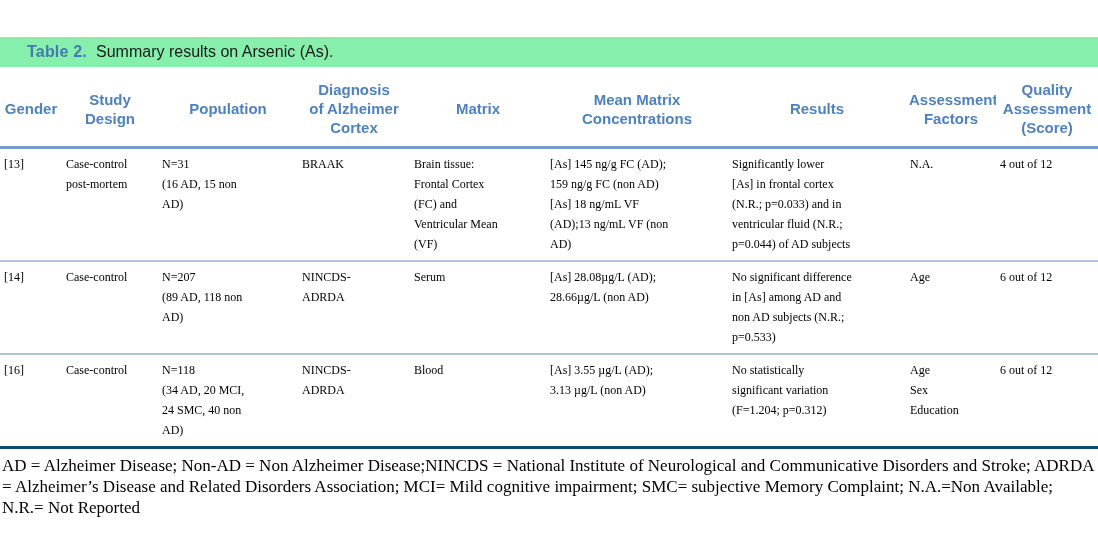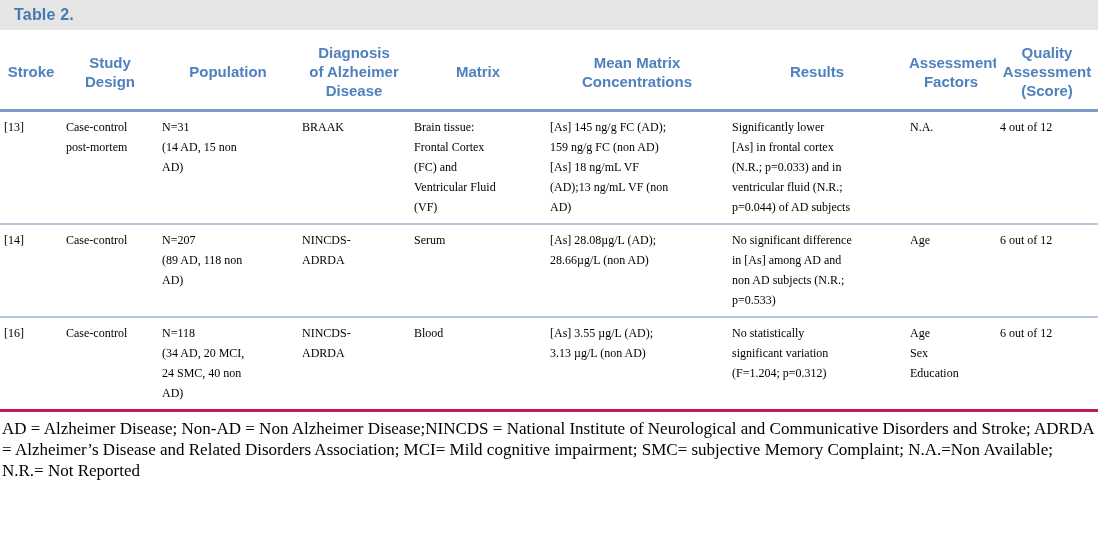--- a/index.html
+++ b/index.html
@@ -9,26 +9,27 @@
     height: 540px;
     background: #ffffff;
     font-family: "Liberation Serif", serif;
     color: #000000;
     overflow: hidden;
   }
   
   .caption-bar {
     width: 100%;
     height: 30px;
-    background: #e5e5e5;
+    background: #86efac;
     display: flex;
     align-items: center;
-    padding-left: 14px;
+    padding-left: 27px;
     font-family: "Liberation Sans", sans-serif;
     font-size: 16px;
+    margin-top: 37px;
   }
   .caption-label {
     font-weight: bold;
     color: #4679b2;
     margin-right: 9px;
     letter-spacing: 0.2px;
   }
   .caption-text { color: #1a1a1a; }
 
   
@@ -52,86 +53,87 @@
   }
   tbody td {
     font-family: "Liberation Serif", serif;
     font-size: 12px;
     line-height: 20px;
     text-align: left;
     vertical-align: top;
     padding: 5px 4px 6px 4px;
   }
   tbody tr + tr td { border-top: 2px solid #b3c6df; margin-left: 47px; }
-  tbody tr:last-child td { border-bottom: 3px solid #be185d; }
+  tbody tr:last-child td { border-bottom: 3px solid #0c4a6e; }
 
   
   .footnote {
     font-family: "Liberation Serif", serif;
     font-size: 17px;
     line-height: 21px;
     color: #000000;
     padding: 6px 2px 0 2px;
     text-align: left;
   }
 </style>
 </head>
 <body>
 
 <div class="page">
 
   <div class="caption-bar">
     <span class="caption-label">Table 2.</span>
+    <span class="caption-text">Summary results on Arsenic (As).</span>
   </div>
 
   <table class="results">
     <colgroup>
       <col style="width:62px">
         <col style="width:96px">
         <col style="width:140px">
       <col style="width:112px">
         <col style="width:136px">
         <col style="width:182px">
       <col style="width:178px">
         <col style="width:90px">
         <col style="width:102px">
     </colgroup>
     <thead>
       <tr>
-        <th>Stroke</th>
+        <th>Gender</th>
         <th>Study
 Design</th>
         <th>Population</th>
         <th>Diagnosis
 of Alzheimer
-Disease</th>
+Cortex</th>
         <th>Matrix</th>
         <th>Mean Matrix
 Concentrations</th>
         <th>Results</th>
         <th>Assessment
 Factors</th>
         <th>Quality
 Assessment
 (Score)</th>
       </tr>
     </thead>
     <tbody>
       <tr>
         <td>[13]</td>
         <td>Case-control
 post-mortem</td>
         <td>N=31
-(14 AD, 15 non
+(16 AD, 15 non
 AD)</td>
         <td>BRAAK</td>
         <td>Brain tissue:
 Frontal Cortex
 (FC) and
-Ventricular Fluid
+Ventricular Mean
 (VF)</td>
         <td>[As] 145 ng/g FC (AD);
 159 ng/g FC (non AD)
 [As] 18 ng/mL VF
 (AD);13 ng/mL VF (non
 AD)</td>
         <td>Significantly lower
 [As] in frontal cortex
 (N.R.; p=0.033) and in
 ventricular fluid (N.R.;

